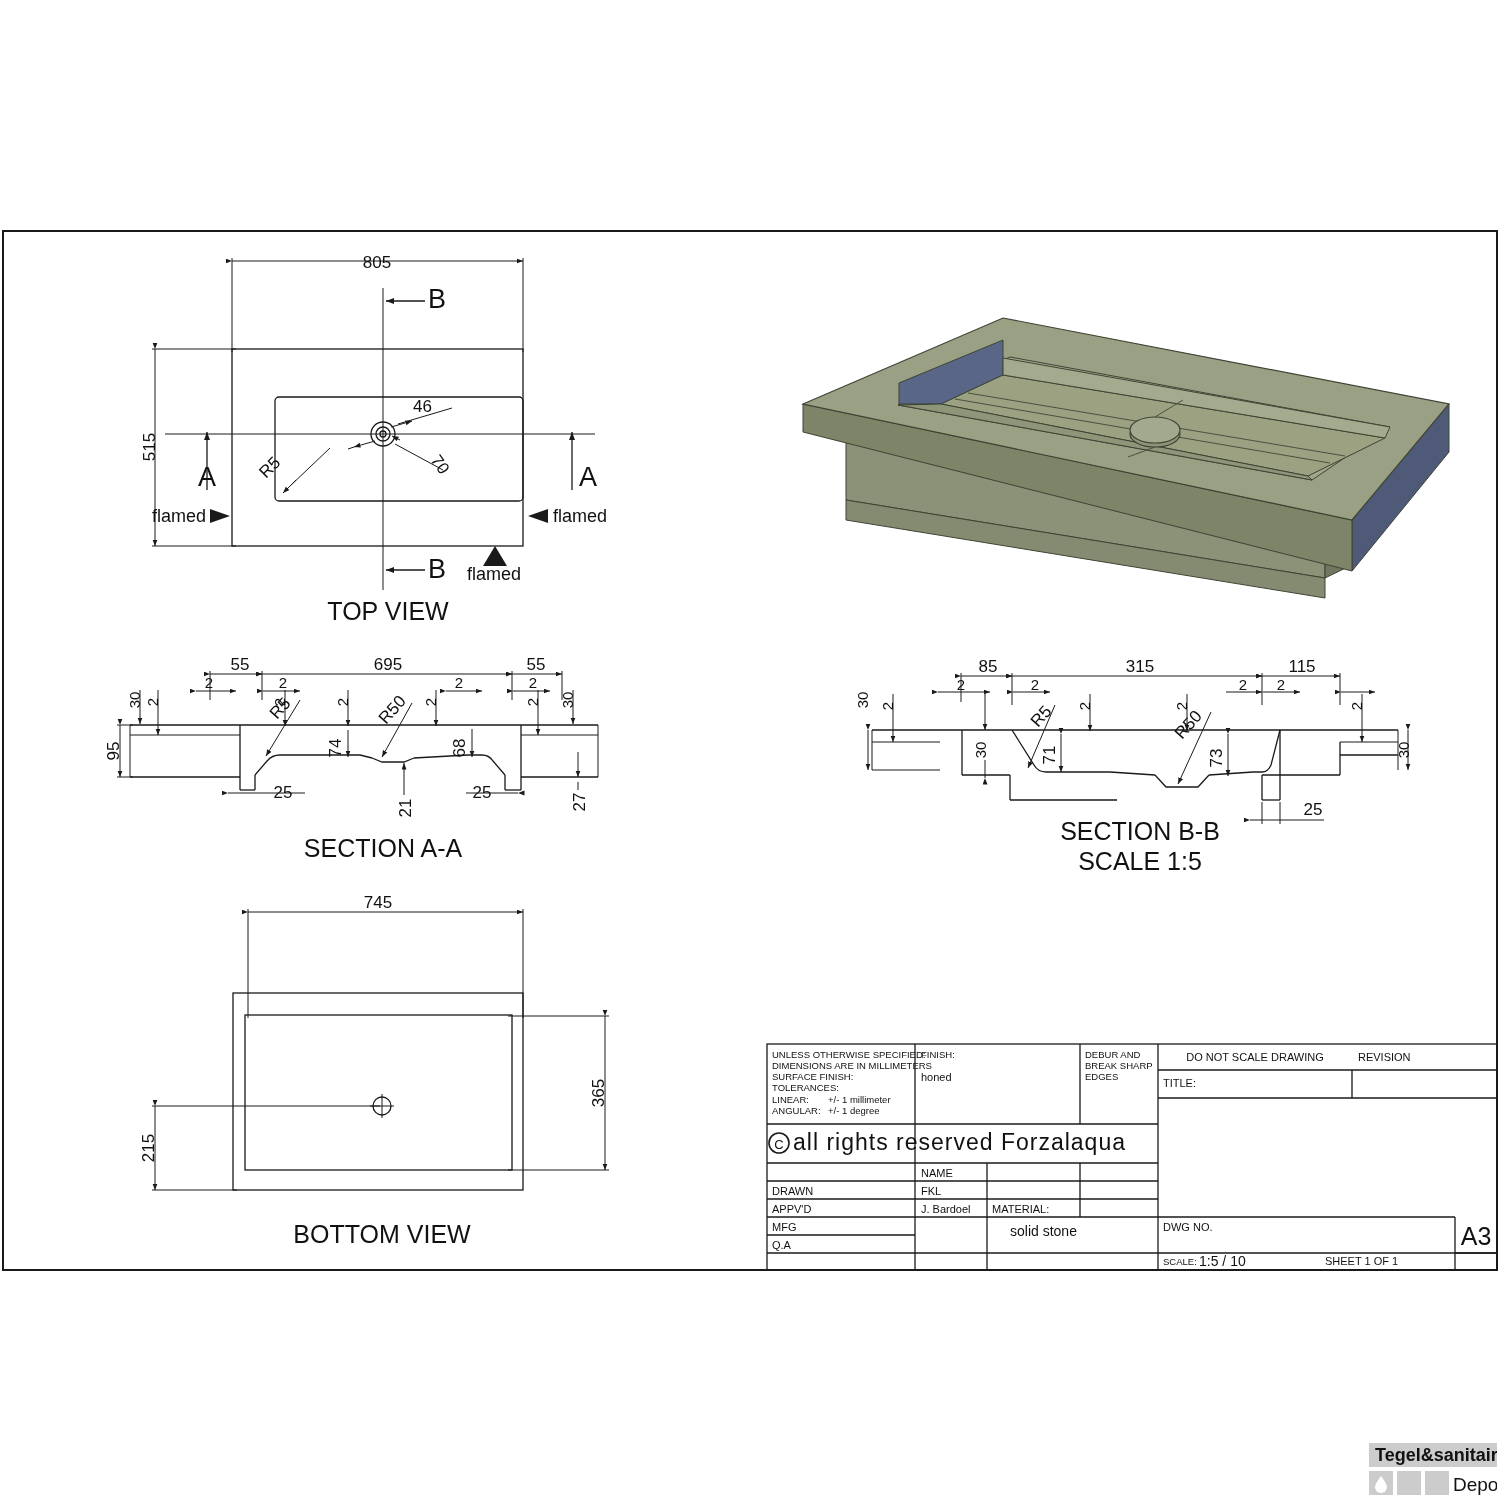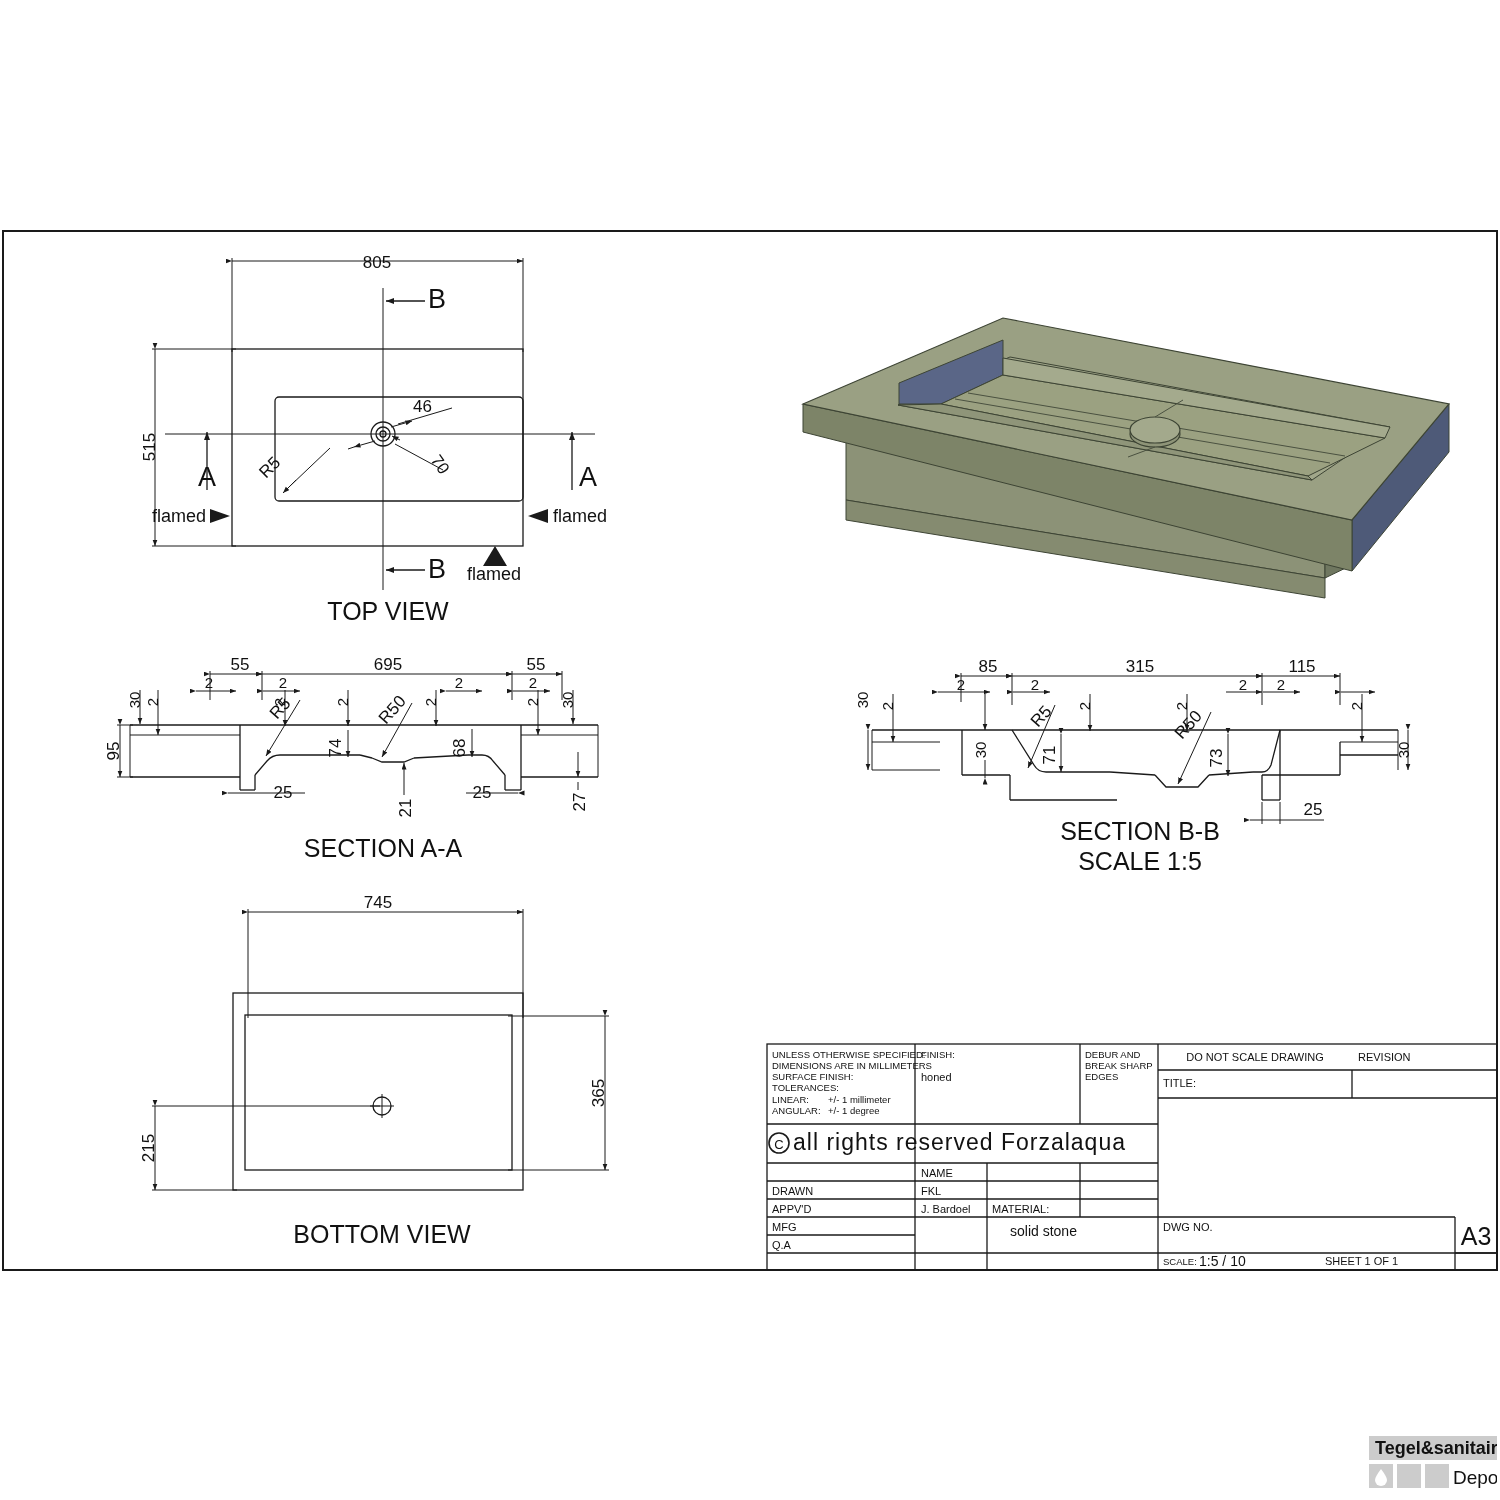--- a/index.html
+++ b/index.html
@@ -16,21 +16,21 @@
   .tb-txt{font-family:"Liberation Sans",sans-serif;fill:#111;}
   .tb-tiny{font-size:9.5px;}
   .tb-sm{font-size:11px;}
   .tb-md{font-size:14px;}
   .tb-big{font-size:25px;}
   .copyr{font-size:23px;letter-spacing:1px;}
   .ln{stroke:#1a1a1a;fill:none;}
   .thin{stroke-width:1;}
   .med{stroke-width:1.3;}
   .frame{stroke-width:2;}
-  .wm{position:absolute;right:3px;bottom:10px;width:142px;height:62px;}
+  .wm{position:absolute;right:3px;bottom:3px;width:142px;height:62px;}
 </style>
 </head>
 <body>
 
 <div class="root">
 
 <svg class="vec" viewBox="0 0 1500 1500" xmlns="http://www.w3.org/2000/svg">
   <defs>
     <marker id="ah" markerWidth="9" markerHeight="9" refX="8" refY="3" orient="auto" markerUnits="userSpaceOnUse">
       <path d="M0,0 L8,3 L0,6 z" fill="#1a1a1a"></path>

